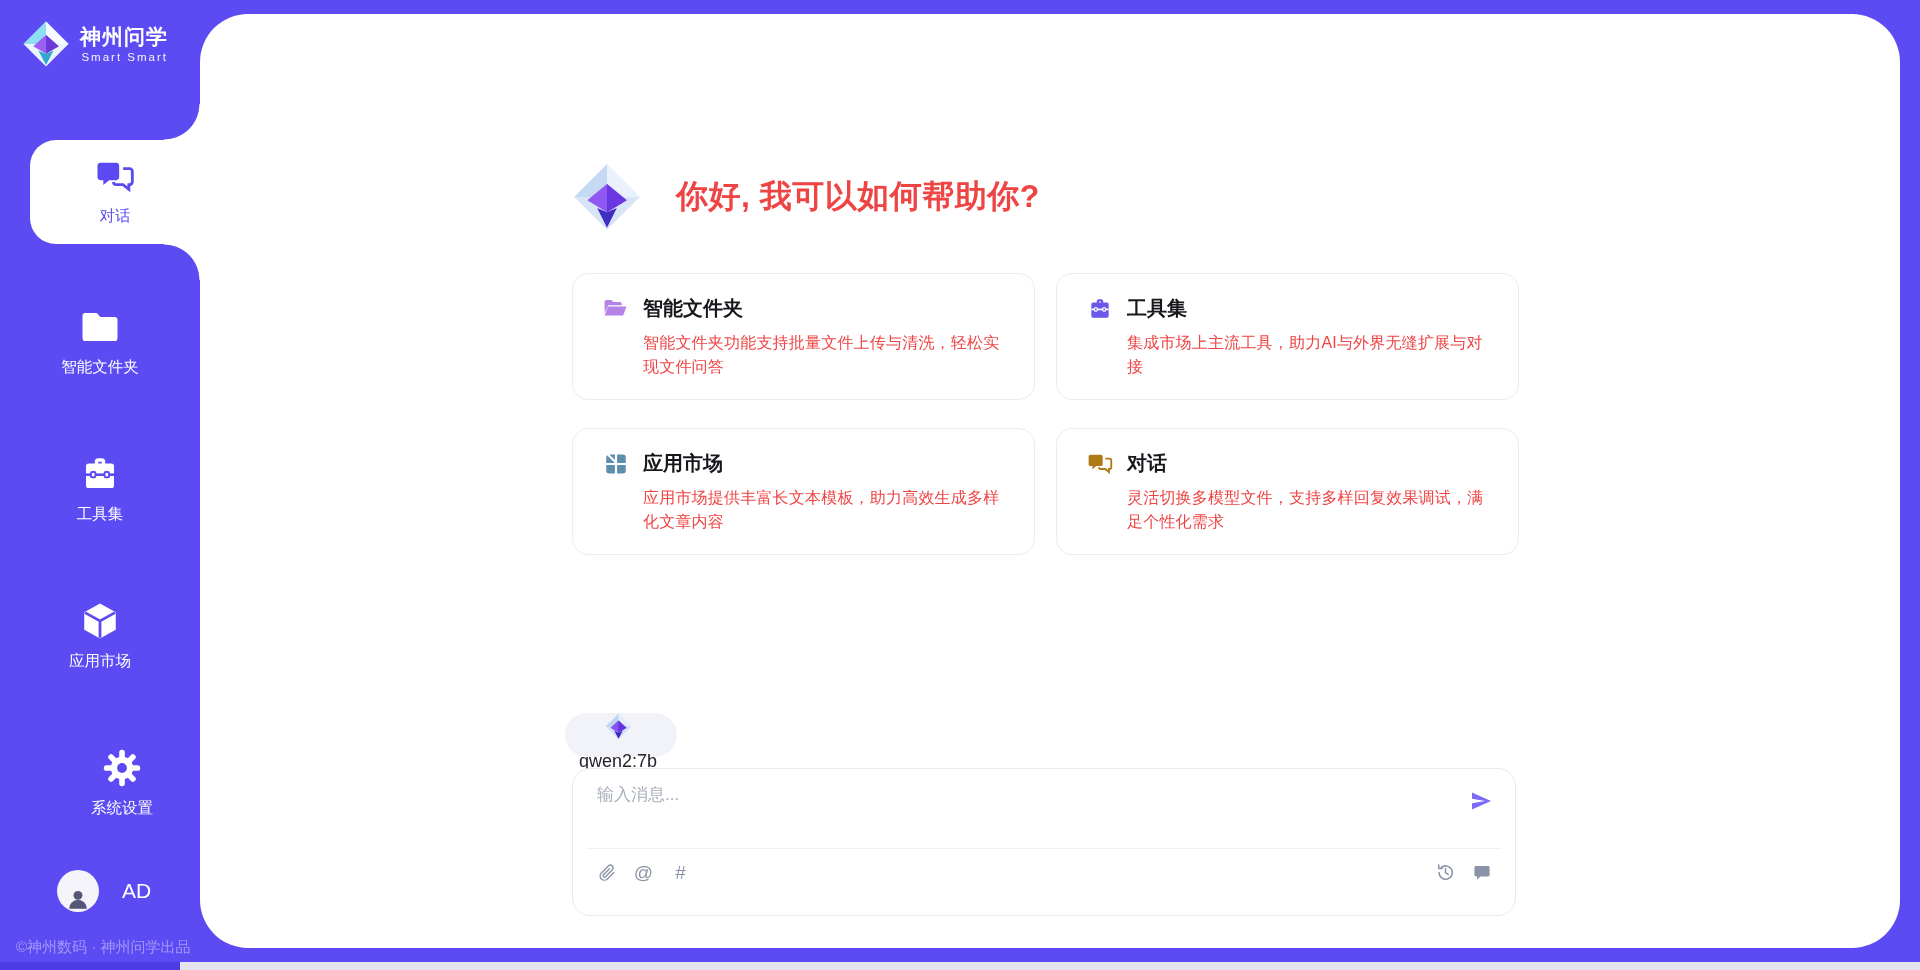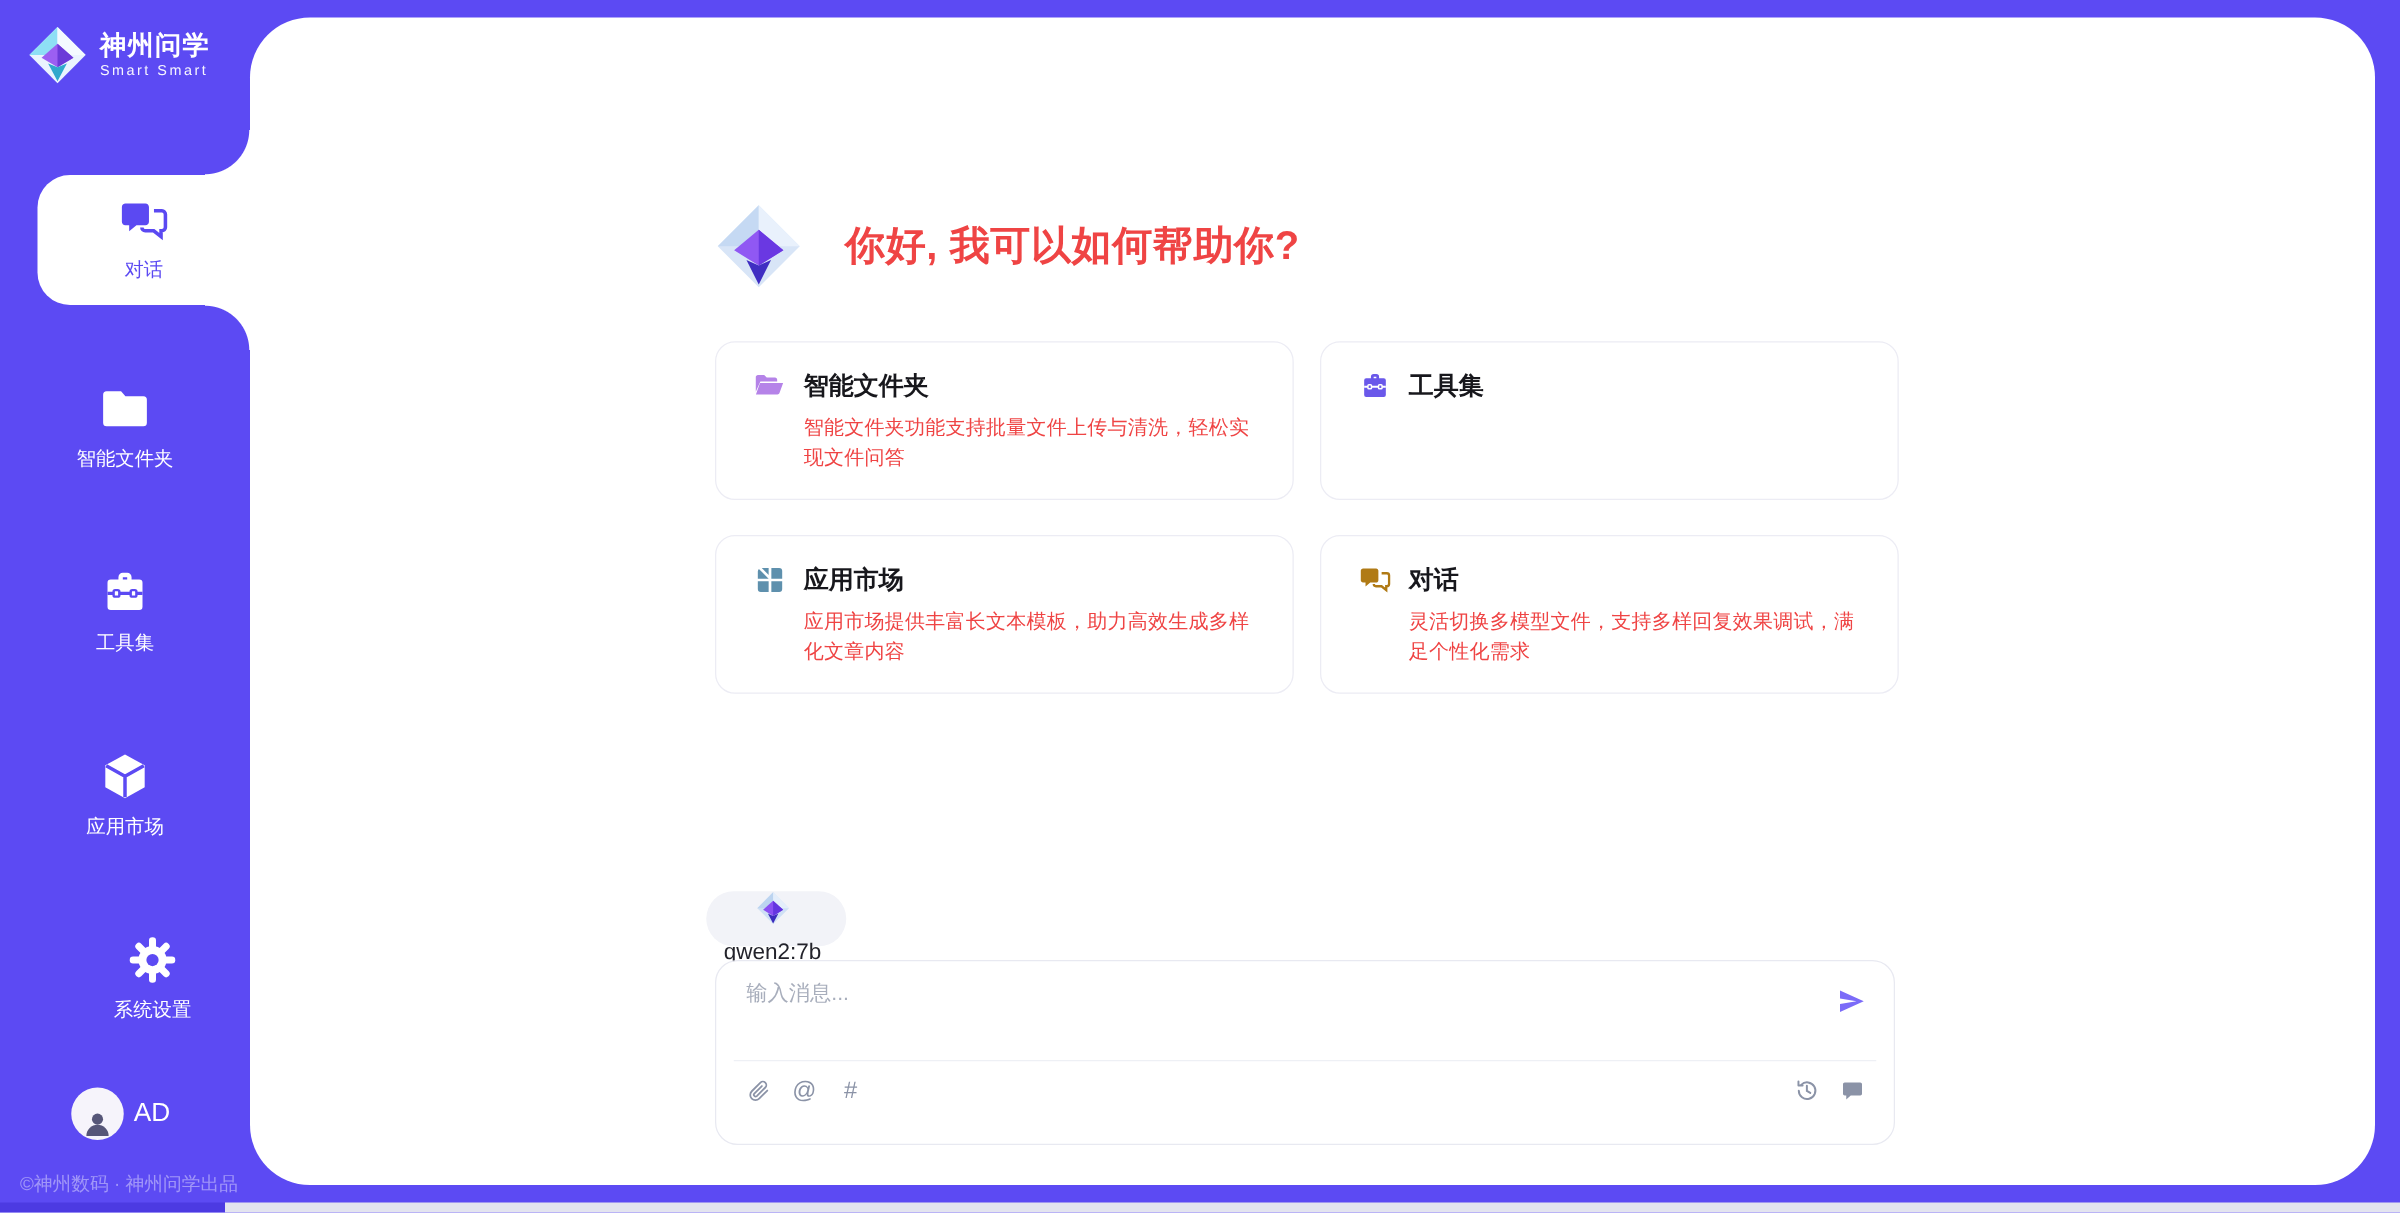--- a/index.html
+++ b/index.html
@@ -15,21 +15,21 @@
     position:absolute; left:200px; top:14px; right:20px; bottom:22px;
     background:#ffffff; border-radius:48px;
   }
 
   
   .page-strip { position:absolute; left:0; right:0; bottom:0; height:8px; }
   .page-strip .seg-left  { position:absolute; left:0; width:180px; top:0; bottom:0; background:#4c3ae2; }
   .page-strip .seg-right { position:absolute; left:180px; right:0; top:0; bottom:0; background:#e3e4ef; }
 
   
-  .sidebar { position:absolute; left:0; top:0; width:200px; height:970px; color:#fff; }
+  .sidebar { position:absolute; left:0; top:0; width:200px; height:970px; color:#fff;text-align:right; }
   .brand { position:absolute; left:22px; top:20px; display:flex; align-items:center; gap:10px; }
   .brand-logo { width:48px; height:48px; }
   .brand-name { font-size:21px; font-weight:bold; letter-spacing:1px; line-height:1.1; }
   .brand-sub  { font-size:11.5px; letter-spacing:2px; opacity:.95; margin-top:3px; }
 
   .nav-item {
     position:absolute; left:0; width:200px; height:110px;
     display:flex; flex-direction:column; align-items:center; justify-content:center; gap:9px;
     color:#fff; cursor:pointer;
   }
@@ -42,21 +42,21 @@
     color:#5b49f2;
   }
   .nav-active .nav-ico { width:40px; height:40px; color:#5b49f2; }
   .nav-active .nav-label { color:#5b49f2; font-weight:500; }
   .nav-active::before, .nav-active::after {
     content:""; position:absolute; right:0; width:36px; height:36px;
   }
   .nav-active::before { top:-36px;  background:radial-gradient(circle at 0 0,    #5c4af3 35px, #ffffff 35.8px); }
   .nav-active::after  { bottom:-36px; background:radial-gradient(circle at 0 100%, #5c4af3 35px, #ffffff 35.8px); }
 
-  .user-chip { position:absolute; left:57px; top:870px; display:flex; align-items:center; gap:8px; cursor:pointer; }
+  .user-chip { position:absolute; left:57px; top:870px; display:flex; align-items:center; gap:23px; cursor:pointer; }
   .avatar {
     width:42px; height:42px; border-radius:50%; background:#f6f4fb;
     display:flex; align-items:flex-end; justify-content:center; overflow:hidden;
   }
   .avatar svg { width:26px; height:26px; }
   .user-name { font-size:21px; color:#fff; }
 
   .side-footer {
     position:absolute; left:16px; bottom:13px; font-size:15px;
     color:rgba(255,255,255,.42); white-space:nowrap;
@@ -240,20 +240,21 @@
         <span class="card-ico">
           <svg viewBox="0 0 24 24" width="26" height="26">
             <path d="M9 6V5a2 2 0 0 1 2-2h2a2 2 0 0 1 2 2v1h3.5A1.5 1.5 0 0 1 20 7.5v11a1.5 1.5 0 0 1-1.5 1.5h-13A1.5 1.5 0 0 1 4 18.5v-11A1.5 1.5 0 0 1 5.5 6H9zm2-1v1h2V5h-2z" fill="#6a58ea"></path>
             <path d="M4 12.4h16" stroke="#ffffff" stroke-width="1.5"></path>
             <rect x="6.8" y="10.9" width="2.6" height="3" rx="0.7" fill="#6a58ea" stroke="#ffffff" stroke-width="1.1"></rect>
             <rect x="14.6" y="10.9" width="2.6" height="3" rx="0.7" fill="#6a58ea" stroke="#ffffff" stroke-width="1.1"></rect>
           </svg>
         </span>
         <span class="card-title">工具集</span>
       </div>
+      <div class="card-desc">集成市场上主流工具，助力AI与外界无缝扩展与对接</div>
     </div>
 
     <div class="card">
       <div class="card-head">
         <span class="card-ico">
           <svg viewBox="0 0 24 24" width="26" height="26" fill="#5e90ad">
             <path d="M11 13v7.8H5.2A2.2 2.2 0 0 1 3 18.6V13z"></path>
             <path d="M13 13h8v5.6a2.2 2.2 0 0 1-2.2 2.2H13z"></path>
             <path d="M13 3.2h5.8A2.2 2.2 0 0 1 21 5.4V11h-8z"></path>
             <path d="M3 11V5.8a2.6 2.6 0 0 1 .8-1.9L11 11z"></path>

